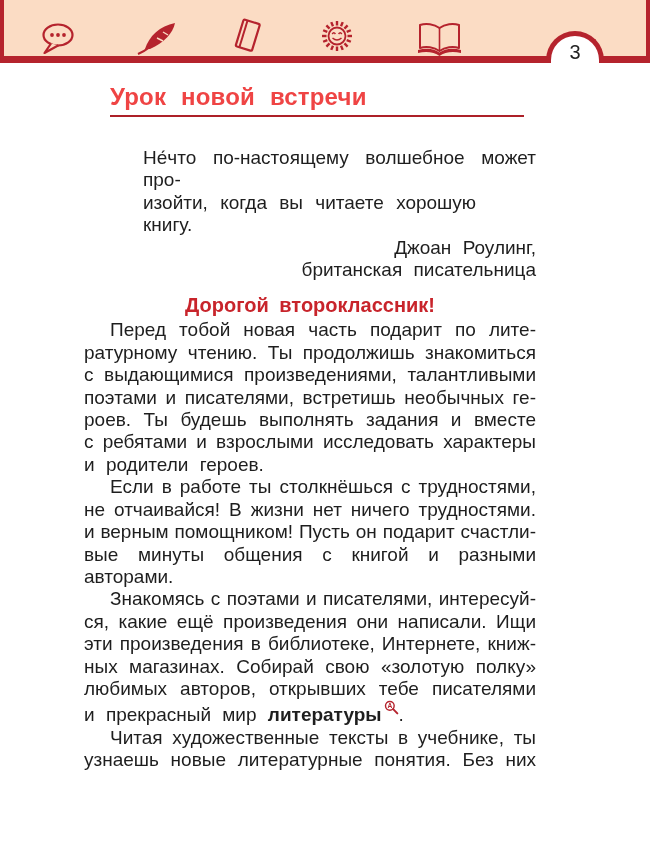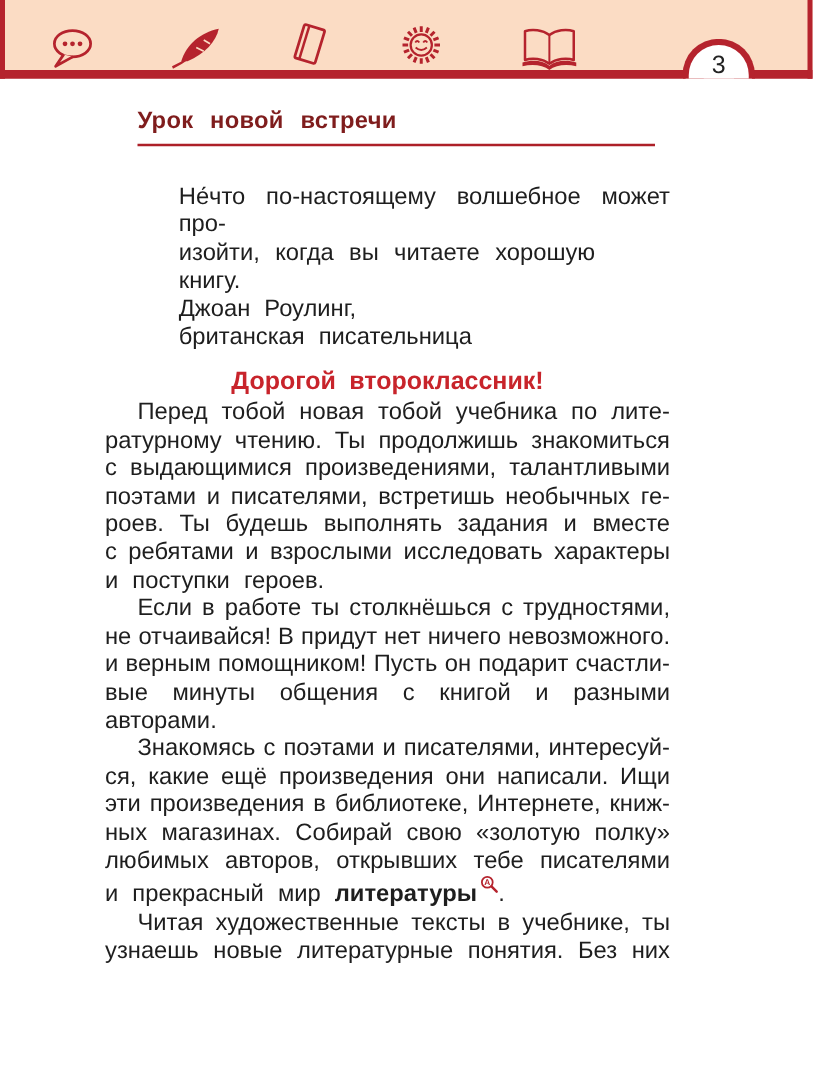--- a/index.html
+++ b/index.html
@@ -38,29 +38,29 @@
     text-align:center;
   }
   .bump .num {
     display:inline-block; margin-top:5px;
     font-size:20px; color:#222;
   }
   
   .content { position:absolute; left:84px; top:63px; width:452px; }
   .title {
     margin:23px 0 0 26px;
-    font-size:19px; font-weight:bold; color:#7f1d1d;
+    font-size:24px; font-weight:bold; color:#ef4444;
     word-spacing:8px; letter-spacing:0.2px; line-height:22px;
   }
   .rule { margin:7px 0 0 26px; width:414px; height:2px; background:#AD2028; }
   .epigraph {
     margin:30px 0 12px 59px; width:393px;
     font-size:19px; line-height:22.4px;
   }
-  .attr { word-spacing:6px; }
+  .attr { text-align:right; word-spacing:6px; }
   .heading {
     margin-top:0; text-align:center;
     font-size:20px; font-weight:bold; color:#C8242B;
     word-spacing:5px; line-height:24px;
   }
   .paras { margin-top:2px; font-size:19px; line-height:22.4px; }
   .line { min-height:22.4px; white-space:nowrap; }
   .line.just { text-align:justify; text-align-last:justify; white-space:normal; }
   .line.plain { word-spacing:6px; }
   .line.ind { padding-left:26px; }
@@ -146,31 +146,31 @@
     <div class="ep-line just">Не́что по-настоящему волшебное может про-</div>
     <div class="ep-line plain">изойти, когда вы читаете хорошую книгу.</div>
     <div class="attr">Джоан Роулинг,</div>
     <div class="attr">британская писательница</div>
   </div>
 
   <div class="heading">Дорогой второклассник!</div>
 
   <div class="paras">
       <div>
-        <div class="line just ind">Перед тобой новая тобой учебника по лите-</div>
+        <div class="line just ind">Перед тобой новая часть подарит по лите-</div>
         <div class="line just">ратурному чтению. Ты продолжишь знакомиться</div>
         <div class="line just">с выдающимися произведениями, талантливыми</div>
         <div class="line just">поэтами и писателями, встретишь необычных ге-</div>
         <div class="line just">роев. Ты будешь выполнять задания и вместе</div>
         <div class="line just">с ребятами и взрослыми исследовать характеры</div>
-        <div class="line plain">и поступки героев.</div>
+        <div class="line plain">и родители героев.</div>
       </div>
       <div>
         <div class="line just ind">Если в работе ты столкнёшься с трудностями,</div>
-        <div class="line just">не отчаивайся! В придут нет ничего невозможного.</div>
+        <div class="line just">не отчаивайся! В жизни нет ничего трудностями.</div>
       </div>
       <div>
         <div class="line just">и верным помощником! Пусть он подарит счастли-</div>
         <div class="line just">вые минуты общения с книгой и разными авторами.</div>
       </div>
       <div>
         <div class="line just ind">Знакомясь с поэтами и писателями, интересуй-</div>
         <div class="line just">ся, какие ещё произведения они написали. Ищи</div>
         <div class="line just">эти произведения в библиотеке, Интернете, книж-</div>
         <div class="line just">ных магазинах. Собирай свою «золотую полку»</div>

